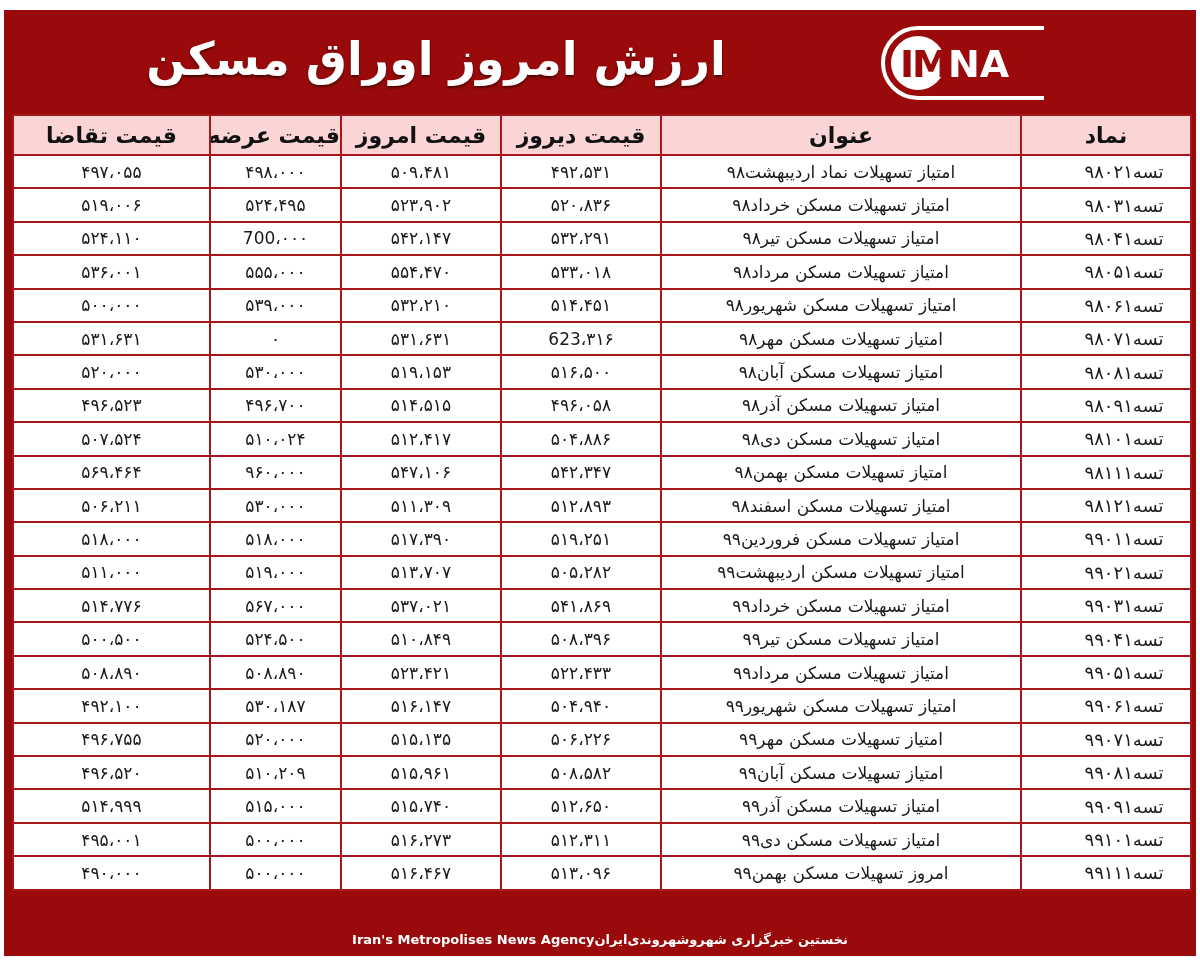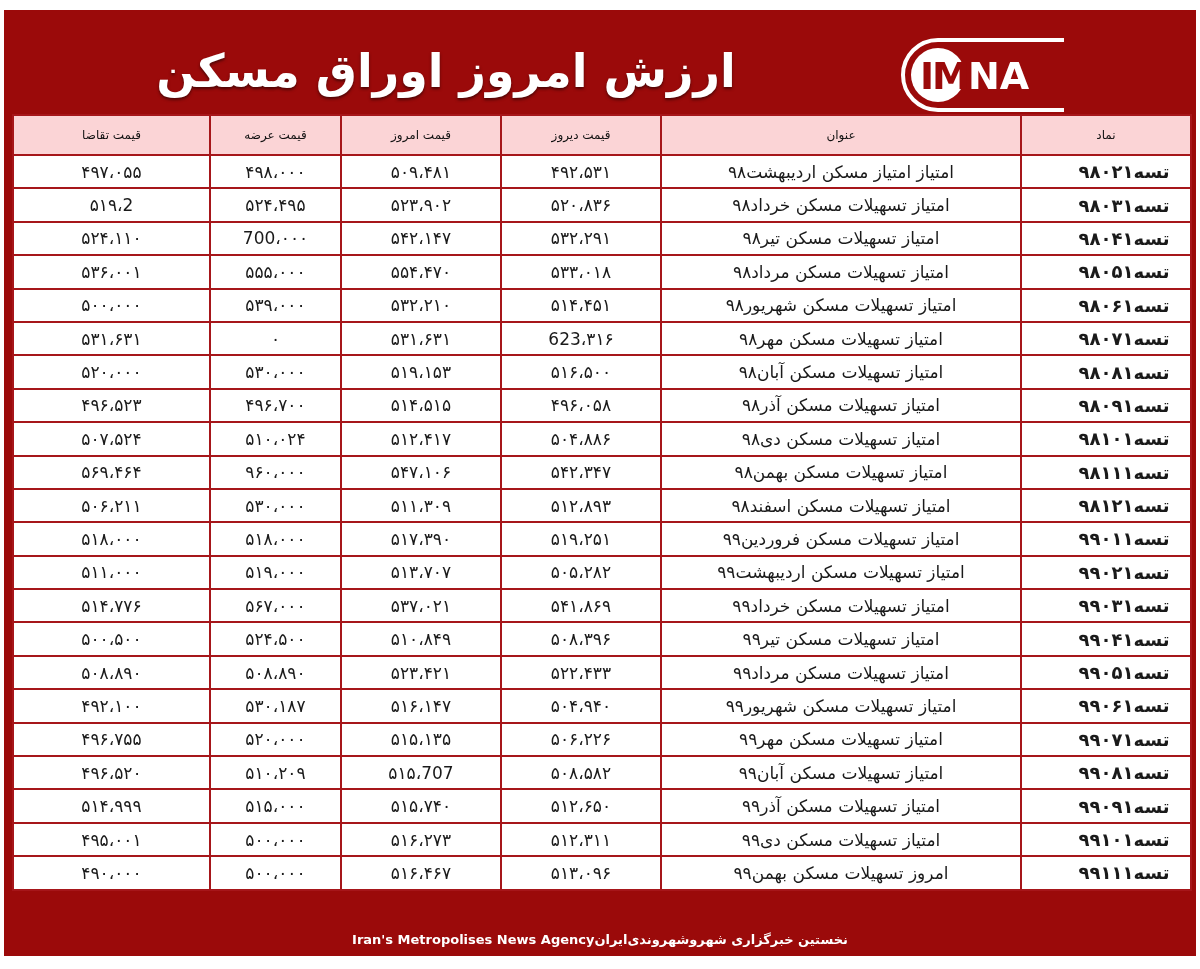--- a/index.html
+++ b/index.html
@@ -1,26 +1,26 @@
 <!DOCTYPE html>
 <html><head>
 <meta charset="utf-8">
 <style>
   html, body { margin:0; padding:0; background:#ffffff; }
   body { width:1200px; height:969px; position:relative; font-family:"DejaVu Sans", sans-serif; overflow:hidden; }
   .frame { position:absolute; left:4px; top:10px; width:1192px; height:946px; background:#9b0a0a; }
-  .header { position:absolute; left:0; top:16px; width:1044px; height:104px;padding-left:20px; }
+  .header { position:absolute; left:0; top:4px; width:1044px; height:104px; }
   .title { position:absolute; left:0; right:180px; top:18px; text-align:center; color:#ffffff; font-size:46px; font-weight:bold; direction:rtl; text-shadow:0 2px 3px rgba(0,0,0,.5); letter-spacing:1px; }
   .logo { position:absolute; right:4px; top:8px; width:166px; height:82px; }
   .tablewrap { position:absolute; left:8px; top:104px; width:1178px; }
   table { border-collapse:collapse; width:1178px; direction:rtl; table-layout:fixed; }
   th, td { border:2px solid #a6161a; text-align:center; padding:0; overflow:hidden; white-space:nowrap; }
-  th { background:#fbd4d6; height:38px; font-size:12px; font-weight:normal; color:#111;margin-top:36px; }
+  th { background:#fbd4d6; height:38px; font-size:22px; font-weight:bold; color:#111;margin-top:36px; }
   td { background:#ffffff; height:31.4px; font-size:17px; color:#1a1a1a; }
-  td.sym { font-weight:bold; font-size:18px;padding-left:36px; }
+  td.sym { font-weight:normal; font-size:18px;padding-left:36px; }
   .footer { position:absolute; left:0; top:912px; width:1192px; height:34px; color:#ffffff; font-size:13px; font-weight:bold; display:flex; justify-content:center; align-items:center; }
   .footer .fa { direction:rtl; font-weight:bold; }
 </style>
 </head>
 <body>
 
 <div class="frame">
   <div class="header">
     <div class="title">ارزش امروز اوراق مسکن</div>
     <svg class="logo" viewBox="0 0 166 82">
@@ -49,33 +49,33 @@
           <th>عنوان</th>
           <th>قیمت دیروز</th>
           <th>قیمت امروز</th>
           <th>قیمت عرضه</th>
           <th>قیمت تقاضا</th>
         </tr>
       </thead>
       <tbody id="tbody">
           <tr>
             <td class="sym">تسه۹۸۰۲۱</td>
-            <td>امتیاز امتیاز مسکن اردیبهشت۹۸</td>
+            <td>امتیاز تسهیلات نماد اردیبهشت۹۸</td>
             <td>۴۹۲،۵۳۱</td>
             <td>۵۰۹،۴۸۱</td>
             <td>۴۹۸،۰۰۰</td>
             <td>۴۹۷،۰۵۵</td>
           </tr>
           <tr>
             <td class="sym">تسه۹۸۰۳۱</td>
             <td>امتیاز تسهیلات مسکن خرداد۹۸</td>
             <td>۵۲۰،۸۳۶</td>
             <td>۵۲۳،۹۰۲</td>
             <td>۵۲۴،۴۹۵</td>
-            <td>۵۱۹،2</td>
+            <td>۵۱۹،۰۰۶</td>
           </tr>
           <tr>
             <td class="sym">تسه۹۸۰۴۱</td>
             <td>امتیاز تسهیلات مسکن تیر۹۸</td>
             <td>۵۳۲،۲۹۱</td>
             <td>۵۴۲،۱۴۷</td>
             <td>700،۰۰۰</td>
             <td>۵۲۴،۱۱۰</td>
           </tr>
           <tr>
@@ -195,21 +195,21 @@
             <td>امتیاز تسهیلات مسکن مهر۹۹</td>
             <td>۵۰۶،۲۲۶</td>
             <td>۵۱۵،۱۳۵</td>
             <td>۵۲۰،۰۰۰</td>
             <td>۴۹۶،۷۵۵</td>
           </tr>
           <tr>
             <td class="sym">تسه۹۹۰۸۱</td>
             <td>امتیاز تسهیلات مسکن آبان۹۹</td>
             <td>۵۰۸،۵۸۲</td>
-            <td>۵۱۵،707</td>
+            <td>۵۱۵،۹۶۱</td>
             <td>۵۱۰،۲۰۹</td>
             <td>۴۹۶،۵۲۰</td>
           </tr>
           <tr>
             <td class="sym">تسه۹۹۰۹۱</td>
             <td>امتیاز تسهیلات مسکن آذر۹۹</td>
             <td>۵۱۲،۶۵۰</td>
             <td>۵۱۵،۷۴۰</td>
             <td>۵۱۵،۰۰۰</td>
             <td>۵۱۴،۹۹۹</td>

